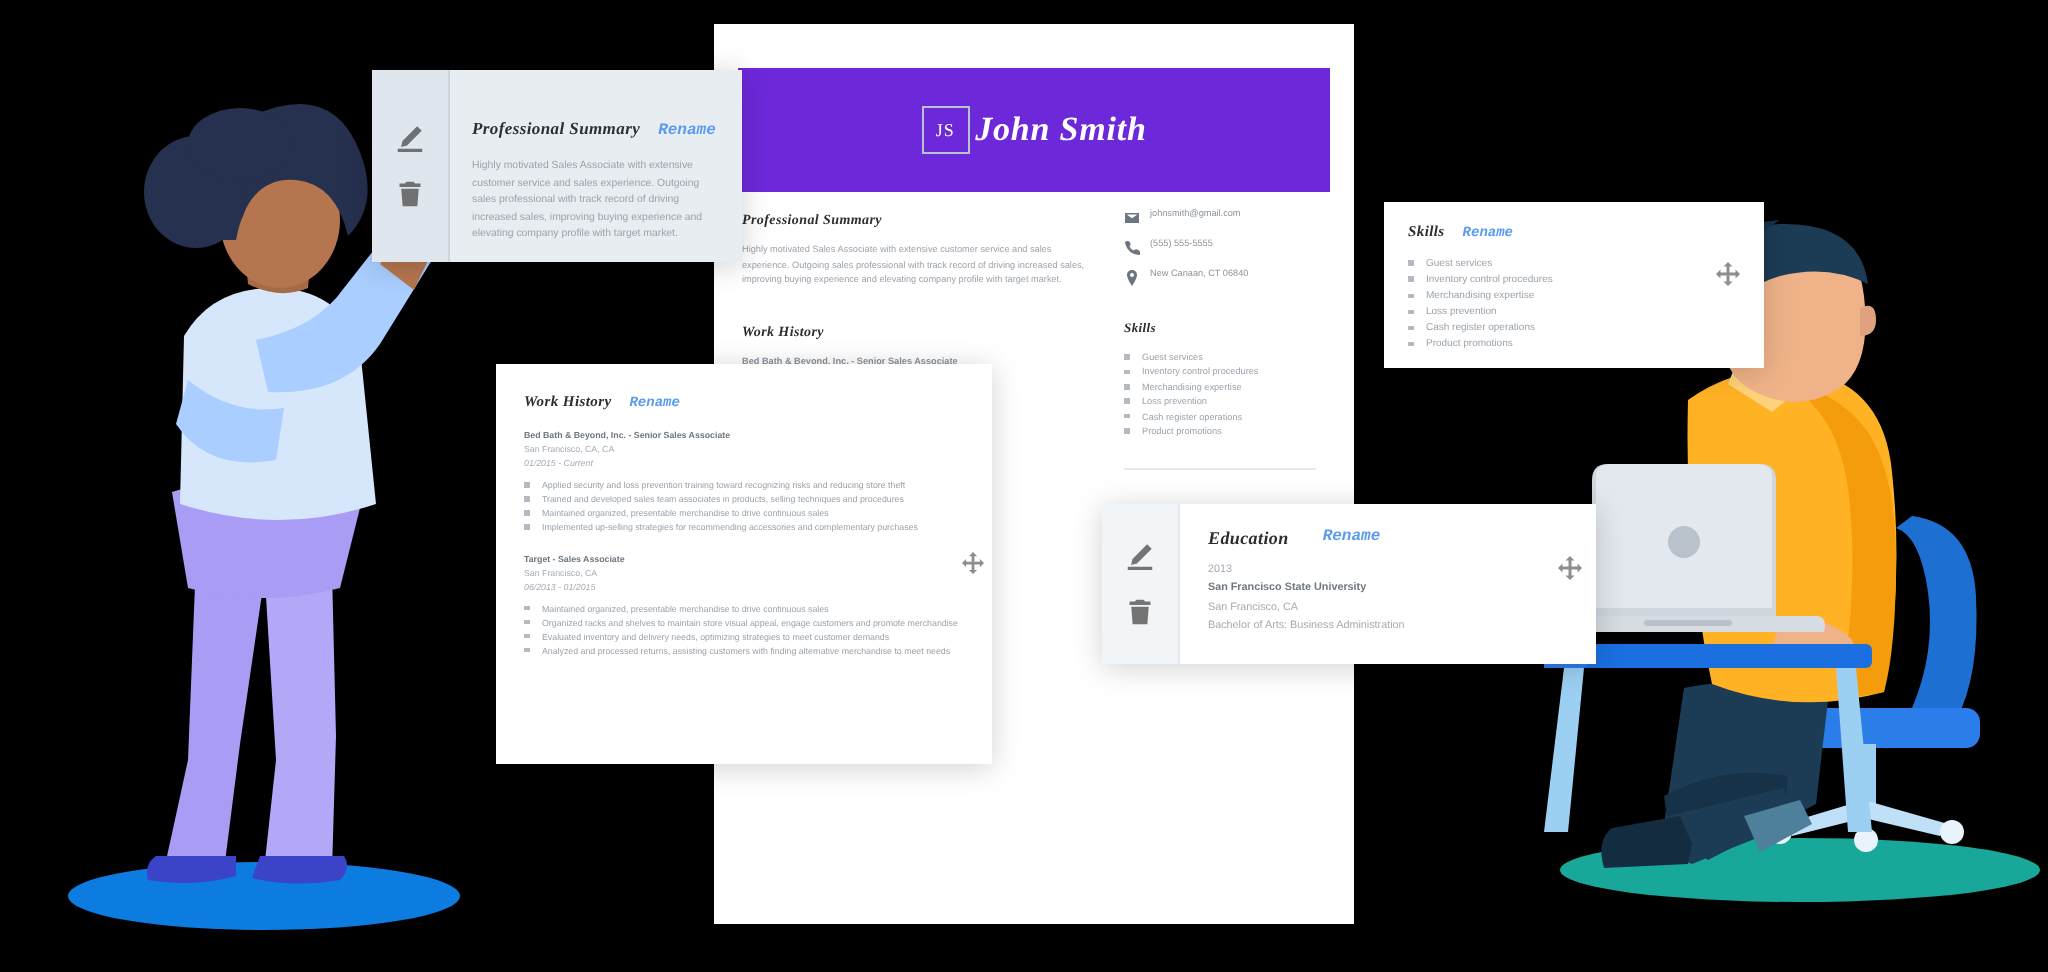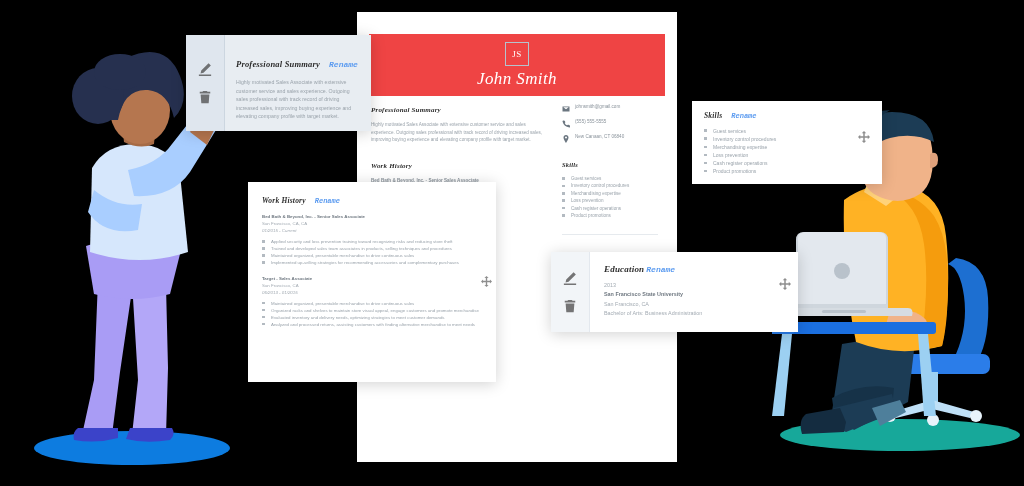--- a/index.html
+++ b/index.html
@@ -22,27 +22,27 @@
   .body-txt{color:#9aa3ab;line-height:1.65;}
   ul.sk{margin:0;padding:0;list-style:none;}
   ul.sk li{position:relative;padding-left:9px;color:#9aa3ab;line-height:1.62;}
   ul.sk li:before{content:"";position:absolute;left:0;top:.47em;width:2.5px;height:2.5px;background:#b3bac1;}
   .drag{position:absolute;opacity:.62;}
   .drag svg{display:block;fill:#4a4a4a;}
 
   
   #resume{left:357px;top:12px;width:320px;height:450px;background:#fff;
           box-shadow:0 3px 20px rgba(0,0,0,.22);}
-  #resume .banner{position:absolute;left:12px;right:12px;top:22px;height:62px;background:#ef4444;
-                  display:flex;flex-direction:column;align-items:center;justify-content:center;gap:3px;}
+  #resume .banner{position:absolute;left:12px;right:12px;top:22px;height:62px;background:#6d28d9;
+                  display:flex;align-items:center;justify-content:center;gap:3px;}
   #resume .mono{width:22px;height:22px;border:1px solid #b6c2cd;color:#fff;
                 font-family:"Liberation Serif",serif;font-size:9px;display:flex;
                 align-items:center;justify-content:center;letter-spacing:.5px;}
   #resume .nm{color:#fff;font-family:"Liberation Serif",serif;font-style:italic;
-              font-weight:normal;font-size:17px;letter-spacing:.4px;text-align:center;}
+              font-weight:bold;font-size:17px;letter-spacing:.4px;text-align:center;}
   #resume .colL{position:absolute;left:14px;top:94px;width:178px;}
   #resume .colR{position:absolute;left:205px;top:92px;width:104px;}
   .ci{display:flex;align-items:flex-start;gap:5px;margin-bottom:6px;}
   .ci .g{width:8px;height:8px;flex:0 0 8px;margin-top:1px;}
   .ci .g svg{width:8px;height:8px;display:block;fill:#6b7680;}
   .ci span{font-size:4.6px;color:#8a939b;line-height:1.3;}
 
   
   #cardSummary{left:186px;top:35px;width:185px;height:96px;}
   #cardWork{left:248px;top:182px;width:248px;height:200px;}
@@ -276,21 +276,21 @@
             <path d="M12.1 1.3l2.6 2.6-8.4 8.4-3.4.8.8-3.4zM1 14.2h14V16H1z"></path>
           </svg>
       </span>
       <span class="ico">
         <svg viewBox="0 0 16 16">
             <path d="M6 1h4l1 1h3v2H2V2h3zM3 5h10l-.8 10H3.8z"></path>
           </svg>
       </span>
     </div>
     <div style="position:absolute;left:53px;top:12px;right:28px;">
-      <div style="display:flex;align-items:center;gap:2px;margin-bottom:7px;">
+      <div style="display:flex;align-items:flex-start;gap:17px;margin-bottom:7px;">
         <span class="sect-title" style="font-size:9px;">Education</span>
         <span class="rename" style="font-size:8px;">Rename</span>
       </div>
       <div style="font-size:5.4px;color:#a3abb3;line-height:1.75;">
         <div>2013</div>
         <div style="font-weight:bold;color:#6f7881;">San Francisco State University</div>
         <div>San Francisco, CA</div>
         <div>Bachelor of Arts: Business Administration</div>
       </div>
     </div>

